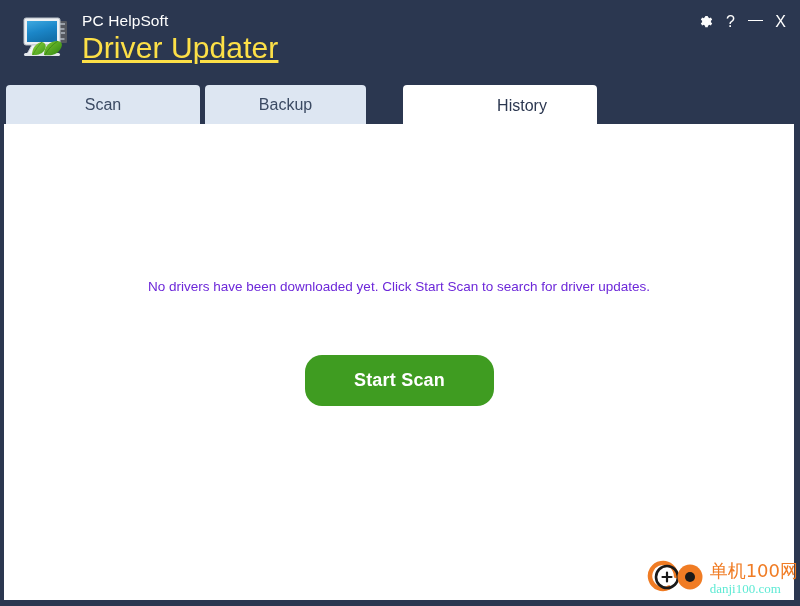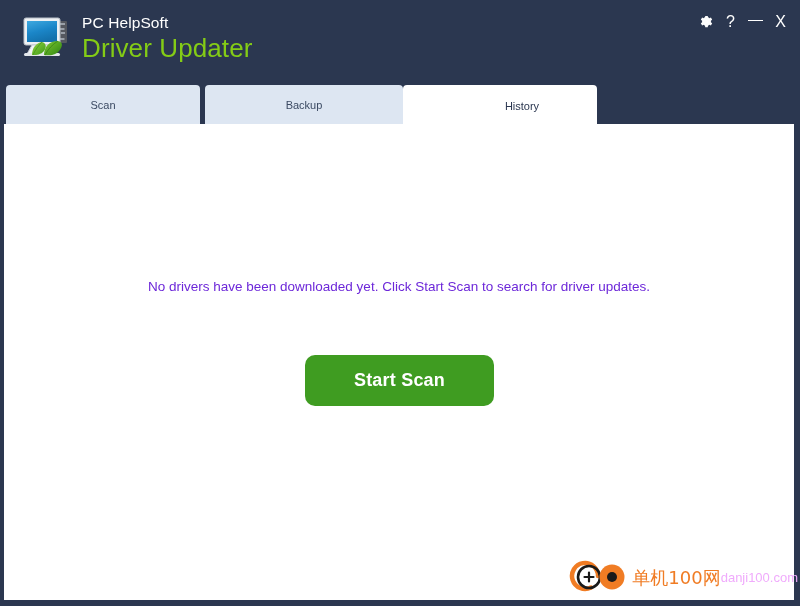--- a/index.html
+++ b/index.html
@@ -55,23 +55,24 @@
     justify-content: center;
     line-height: 1;
   }
   #brand-line1 {
     color: #ffffff;
     font-size: 15.5px;
     letter-spacing: 0.1px;
     margin-bottom: 4px;
   }
   #brand-line2 {
-    color: #84cc16;
-    font-size: 26px;
+    color: #fde047;
+    font-size: 30px;
     letter-spacing: 0.1px;
+    text-decoration: underline;
   }
 
   
   #window-controls {
     position: absolute;
     right: 12px;
     top: 7px;
     display: flex;
     align-items: center;
     gap: 2px;
@@ -105,21 +106,21 @@
     position: absolute;
     top: 3px;
     height: 39px;
     background: #dde6f2;
     border-top-left-radius: 4px;
     border-top-right-radius: 4px;
     display: flex;
     align-items: center;
     justify-content: center;
     color: #3b4a63;
-    font-size: 11px;
+    font-size: 16px;
     cursor: pointer;
     box-sizing: border-box;
   }
   .tab.active {
     background: #ffffff;
     height: 42px;
     top: 3px;
     color: #2b3750;
     z-index: 3;
     padding-left: 44px;
@@ -146,54 +147,54 @@
   }
 
   #start-scan-button {
     position: absolute;
     left: 301px;
     top: 231px;
     width: 189px;
     height: 51px;
     background: #3f9c21;
     border: none;
-    border-radius: 10px;
+    border-radius: 17px;
     color: #ffffff;
     font-family: "Liberation Sans", sans-serif;
     font-size: 18px;
     font-weight: bold;
     cursor: pointer;
     letter-spacing: 0.2px;
   }
 
   
   #watermark {
     position: absolute;
     right: 2px;
     bottom: 6px;
     display: flex;
     align-items: center;
     z-index: 6;
   }
   #watermark-logo { flex: 0 0 auto; }
   #watermark-text {
     display: flex;
-    flex-direction: row;
+    flex-direction: column;
     line-height: 1;
     margin-left: 1px;
   }
   #watermark-cn {
     color: #f07c24;
     font-family: "DejaVu Sans", sans-serif;
     font-size: 18px;
     letter-spacing: 0px;
   }
   #watermark-url {
-    color: #f0abfc;
-    font-family: Liberation Sans, sans-serif;
+    color: #5eead4;
+    font-family: Liberation Serif, serif;
     font-size: 13px;
     margin-top: 2px;
   }
 </style>
 </head>
 <body>
 
 <div id="app-window">
 
   <div id="title-bar">
@@ -257,21 +258,21 @@
       <div class="win-btn" id="btn-help">?</div>
       <div class="win-btn" id="btn-minimize">—</div>
       <div class="win-btn" id="btn-close">X</div>
     </div>
   </div>
 
   <div id="tab-strip">
     <div class="tab" style="left:6px; width:194px;">
       <span>Scan</span>
     </div>
-    <div class="tab" style="left:205px; width:198px;">
+    <div class="tab" style="left:205px; width:161px;">
       <span>Backup</span>
     </div>
     <div class="tab active" style="left:403px; width:194px;">
       <span>History</span>
     </div>
   </div>
 
   <div id="content-area">
     <div id="empty-message">No drivers have been downloaded yet.  Click Start Scan to search for driver updates.</div>
     <button id="start-scan-button">Start Scan</button>

